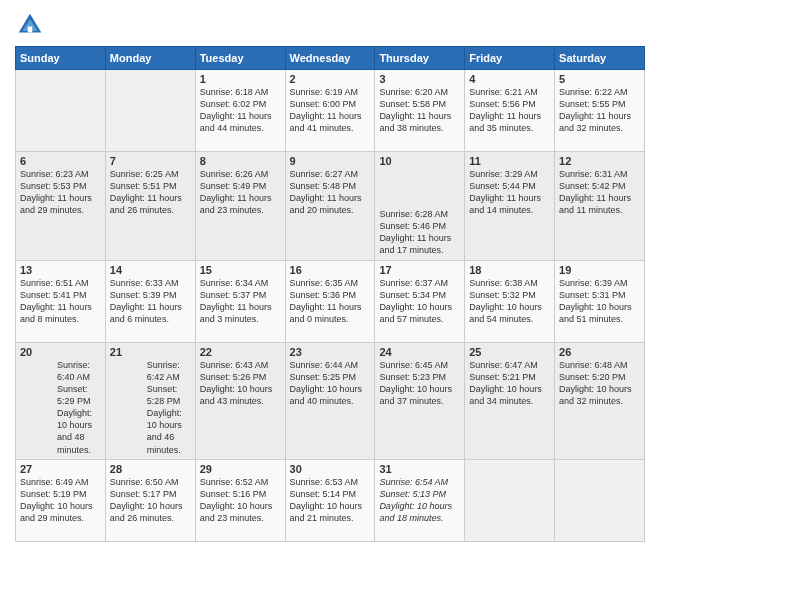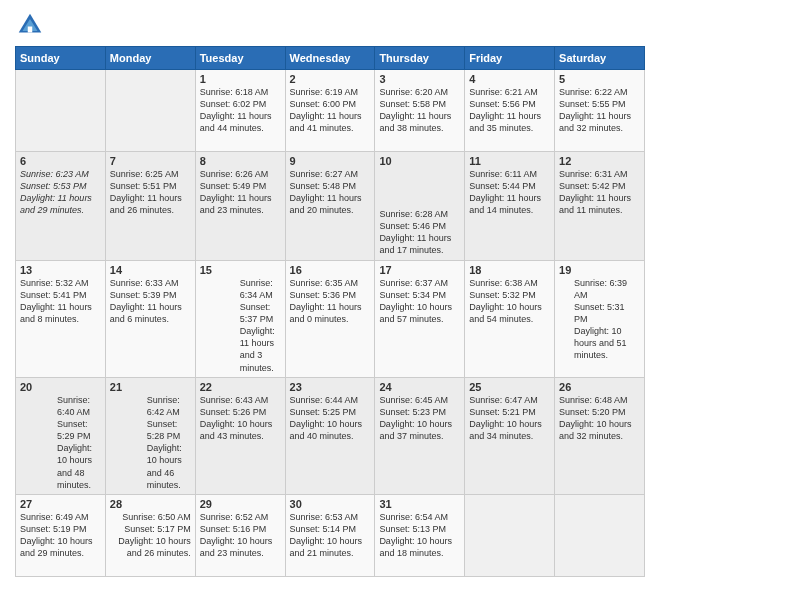--- a/index.html
+++ b/index.html
@@ -168,21 +168,21 @@
           <td>
             <span class="day-num">5</span>
             <div class="day-info" style="white-space: pre-line;">Sunrise: 6:22 AM
 Sunset: 5:55 PM
 Daylight: 11 hours and 32 minutes.</div>
           </td>
         </tr>
         <tr>
           <td>
             <span class="day-num">6</span>
-            <div class="day-info" style="white-space: pre-line; font-style: italic;">Sunrise: 6:23 AM
+            <div class="day-info" style="white-space: pre-line;">Sunrise: 6:23 AM
 Sunset: 5:53 PM
 Daylight: 11 hours and 29 minutes.</div>
           </td>
           <td>
             <span class="day-num">7</span>
             <div class="day-info" style="white-space: pre-line;">Sunrise: 6:25 AM
 Sunset: 5:51 PM
 Daylight: 11 hours and 26 minutes.</div>
           </td>
           <td>
@@ -198,47 +198,47 @@
 Daylight: 11 hours and 20 minutes.</div>
           </td>
           <td>
             <span class="day-num">10</span>
             <div class="day-info" style="white-space: pre-line; margin-top: 41px;">Sunrise: 6:28 AM
 Sunset: 5:46 PM
 Daylight: 11 hours and 17 minutes.</div>
           </td>
           <td>
             <span class="day-num">11</span>
-            <div class="day-info" style="white-space: pre-line;">Sunrise: 6:11 AM
+            <div class="day-info" style="white-space: pre-line;">Sunrise: 3:29 AM
 Sunset: 5:44 PM
 Daylight: 11 hours and 14 minutes.</div>
           </td>
           <td>
             <span class="day-num">12</span>
             <div class="day-info" style="white-space: pre-line;">Sunrise: 6:31 AM
 Sunset: 5:42 PM
 Daylight: 11 hours and 11 minutes.</div>
           </td>
         </tr>
         <tr>
           <td>
             <span class="day-num">13</span>
-            <div class="day-info" style="white-space: pre-line;">Sunrise: 5:32 AM
+            <div class="day-info" style="white-space: pre-line;">Sunrise: 6:51 AM
 Sunset: 5:41 PM
 Daylight: 11 hours and 8 minutes.</div>
           </td>
           <td>
             <span class="day-num">14</span>
             <div class="day-info" style="white-space: pre-line;">Sunrise: 6:33 AM
 Sunset: 5:39 PM
 Daylight: 11 hours and 6 minutes.</div>
           </td>
           <td>
             <span class="day-num">15</span>
-            <div class="day-info" style="white-space: pre-line; margin-left: 40px;">Sunrise: 6:34 AM
+            <div class="day-info" style="white-space: pre-line;">Sunrise: 6:34 AM
 Sunset: 5:37 PM
 Daylight: 11 hours and 3 minutes.</div>
           </td>
           <td>
             <span class="day-num">16</span>
             <div class="day-info" style="white-space: pre-line;">Sunrise: 6:35 AM
 Sunset: 5:36 PM
 Daylight: 11 hours and 0 minutes.</div>
           </td>
           <td>
@@ -248,21 +248,21 @@
 Daylight: 10 hours and 57 minutes.</div>
           </td>
           <td>
             <span class="day-num">18</span>
             <div class="day-info" style="white-space: pre-line;">Sunrise: 6:38 AM
 Sunset: 5:32 PM
 Daylight: 10 hours and 54 minutes.</div>
           </td>
           <td>
             <span class="day-num">19</span>
-            <div class="day-info" style="white-space: pre-line; margin-left: 15px;">Sunrise: 6:39 AM
+            <div class="day-info" style="white-space: pre-line;">Sunrise: 6:39 AM
 Sunset: 5:31 PM
 Daylight: 10 hours and 51 minutes.</div>
           </td>
         </tr>
         <tr>
           <td>
             <span class="day-num">20</span>
             <div class="day-info" style="white-space: pre-line; margin-left: 37px;">Sunrise: 6:40 AM
 Sunset: 5:29 PM
 Daylight: 10 hours and 48 minutes.</div>
@@ -306,39 +306,39 @@
         </tr>
         <tr>
           <td>
             <span class="day-num">27</span>
             <div class="day-info" style="white-space: pre-line;">Sunrise: 6:49 AM
 Sunset: 5:19 PM
 Daylight: 10 hours and 29 minutes.</div>
           </td>
           <td>
             <span class="day-num">28</span>
-            <div class="day-info" style="white-space: pre-line; text-align: right;">Sunrise: 6:50 AM
+            <div class="day-info" style="white-space: pre-line;">Sunrise: 6:50 AM
 Sunset: 5:17 PM
 Daylight: 10 hours and 26 minutes.</div>
           </td>
           <td>
             <span class="day-num">29</span>
             <div class="day-info" style="white-space: pre-line;">Sunrise: 6:52 AM
 Sunset: 5:16 PM
 Daylight: 10 hours and 23 minutes.</div>
           </td>
           <td>
             <span class="day-num">30</span>
             <div class="day-info" style="white-space: pre-line;">Sunrise: 6:53 AM
 Sunset: 5:14 PM
 Daylight: 10 hours and 21 minutes.</div>
           </td>
           <td>
             <span class="day-num">31</span>
-            <div class="day-info" style="white-space: pre-line;">Sunrise: 6:54 AM
+            <div class="day-info" style="white-space: pre-line; font-style: italic;">Sunrise: 6:54 AM
 Sunset: 5:13 PM
 Daylight: 10 hours and 18 minutes.</div>
           </td>
           <td class="empty-cell"></td>
           <td class="empty-cell"></td>
         </tr>
       </tbody>
   </table>
 </div>
 

